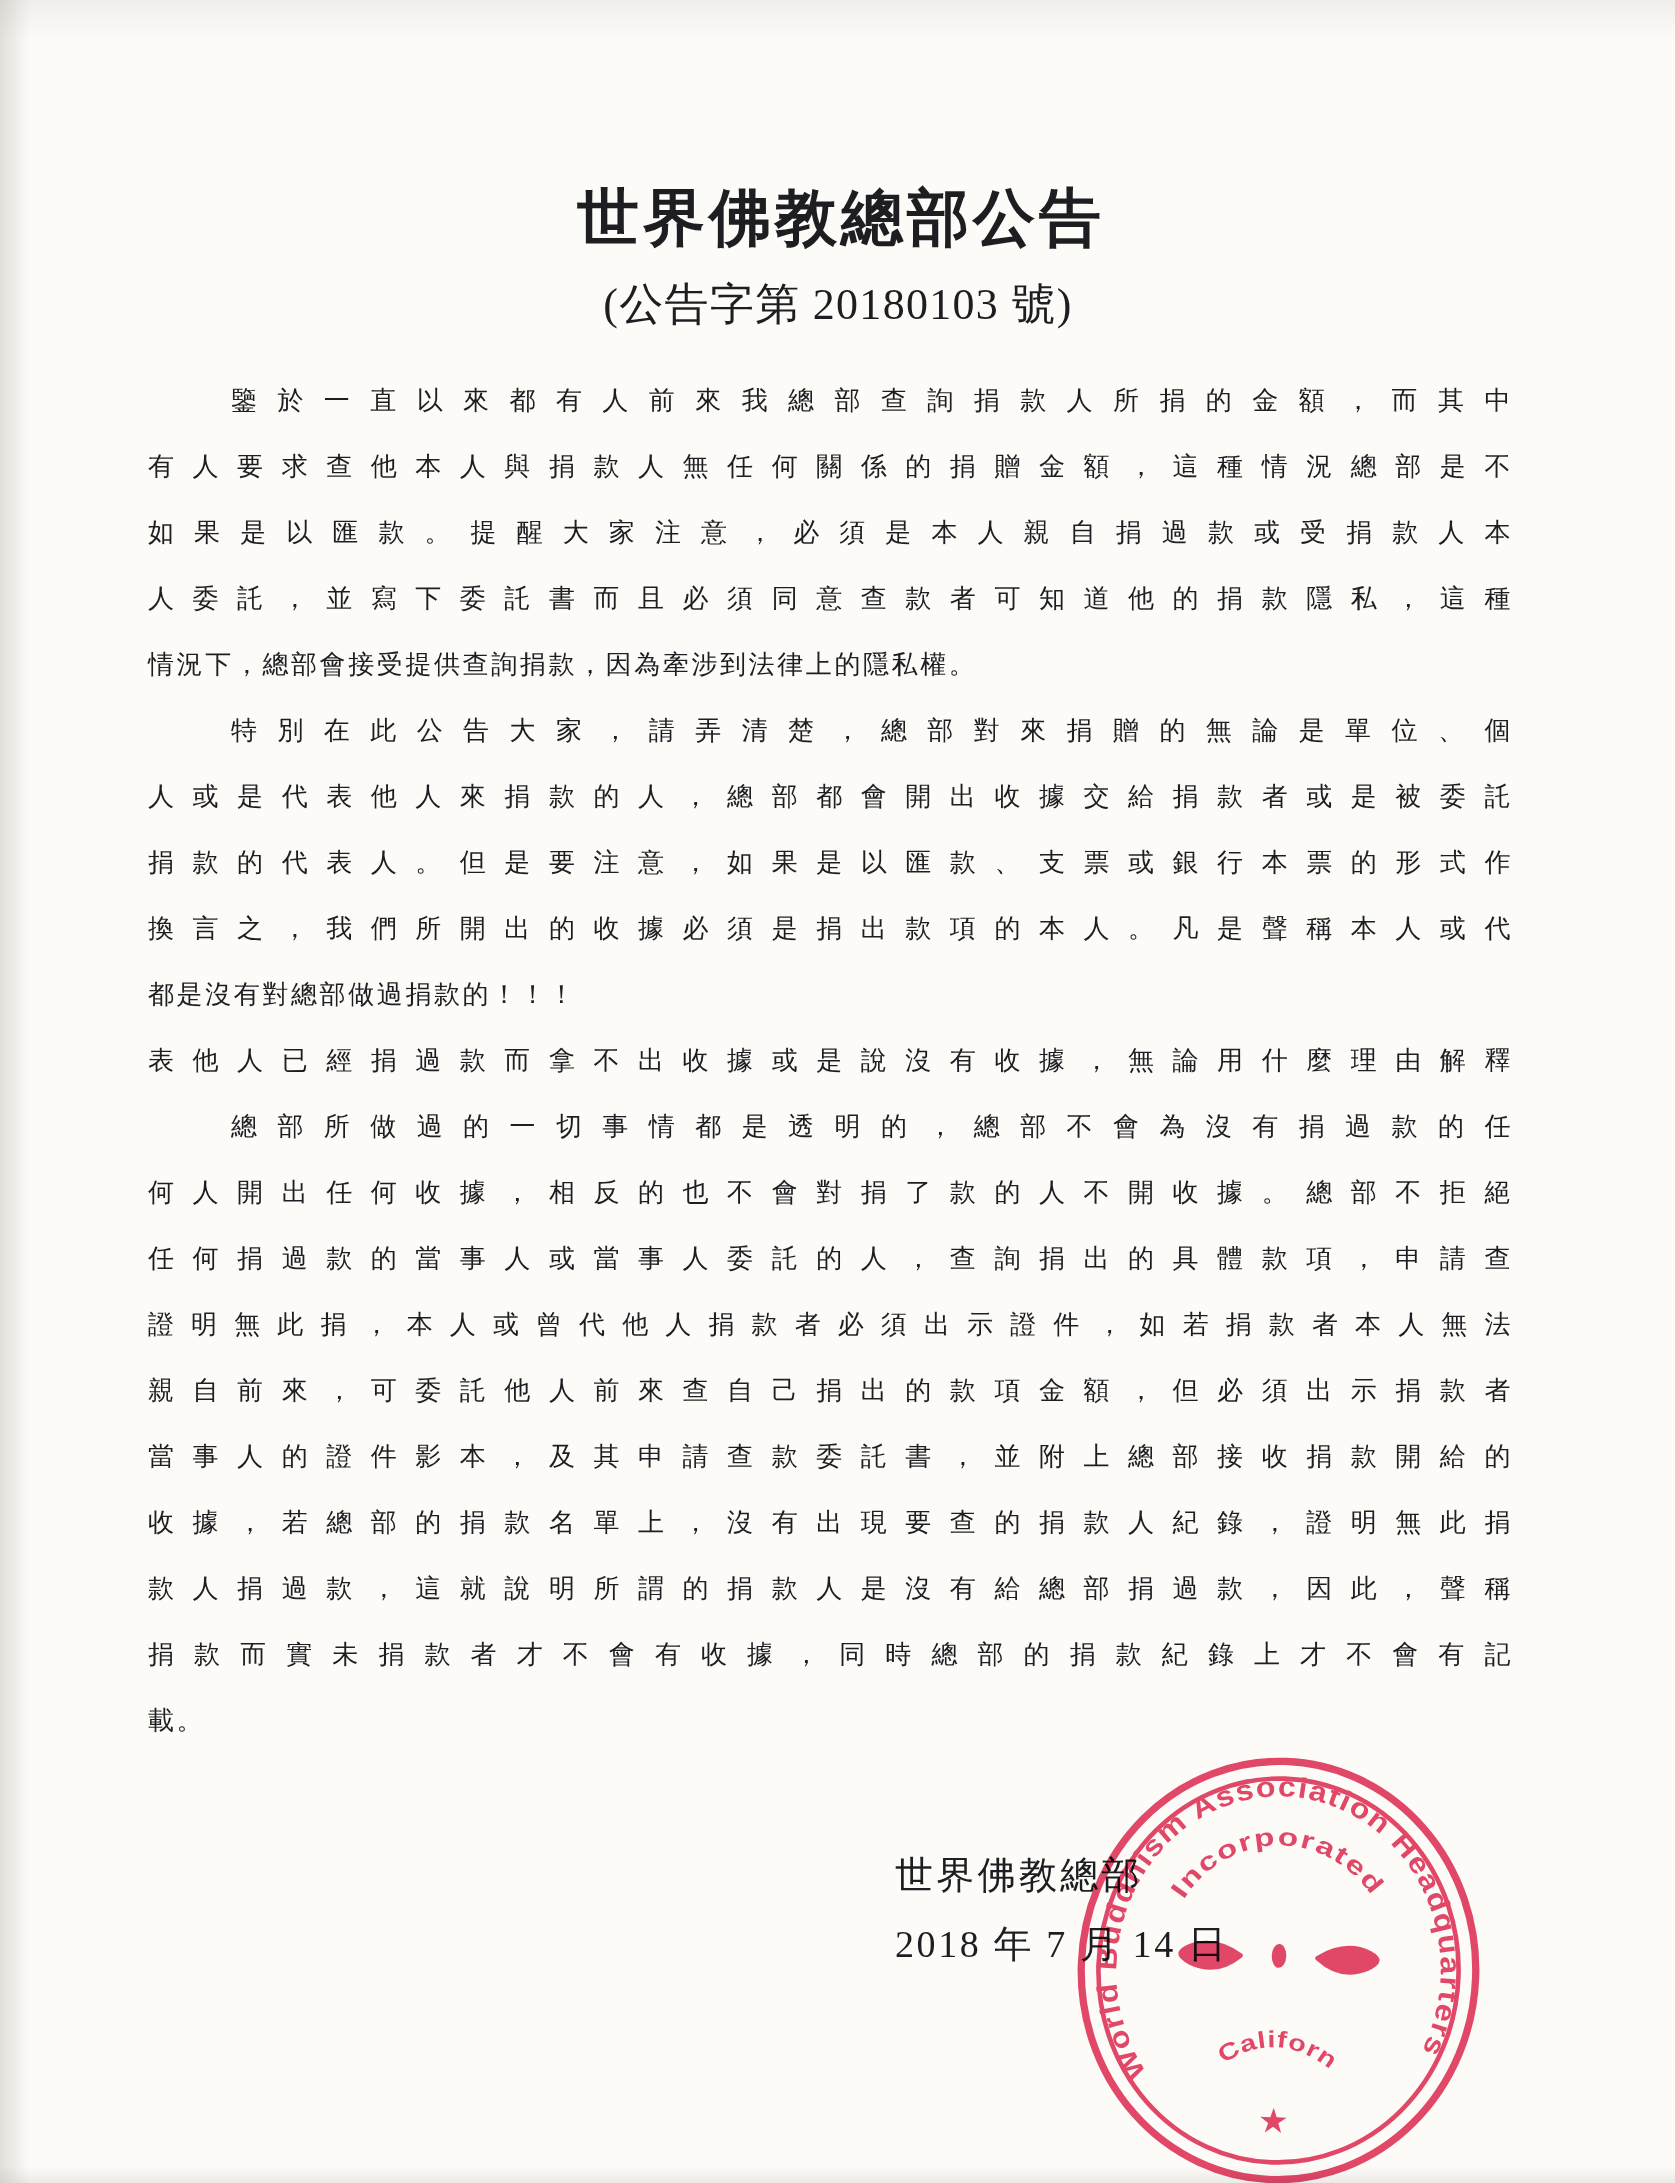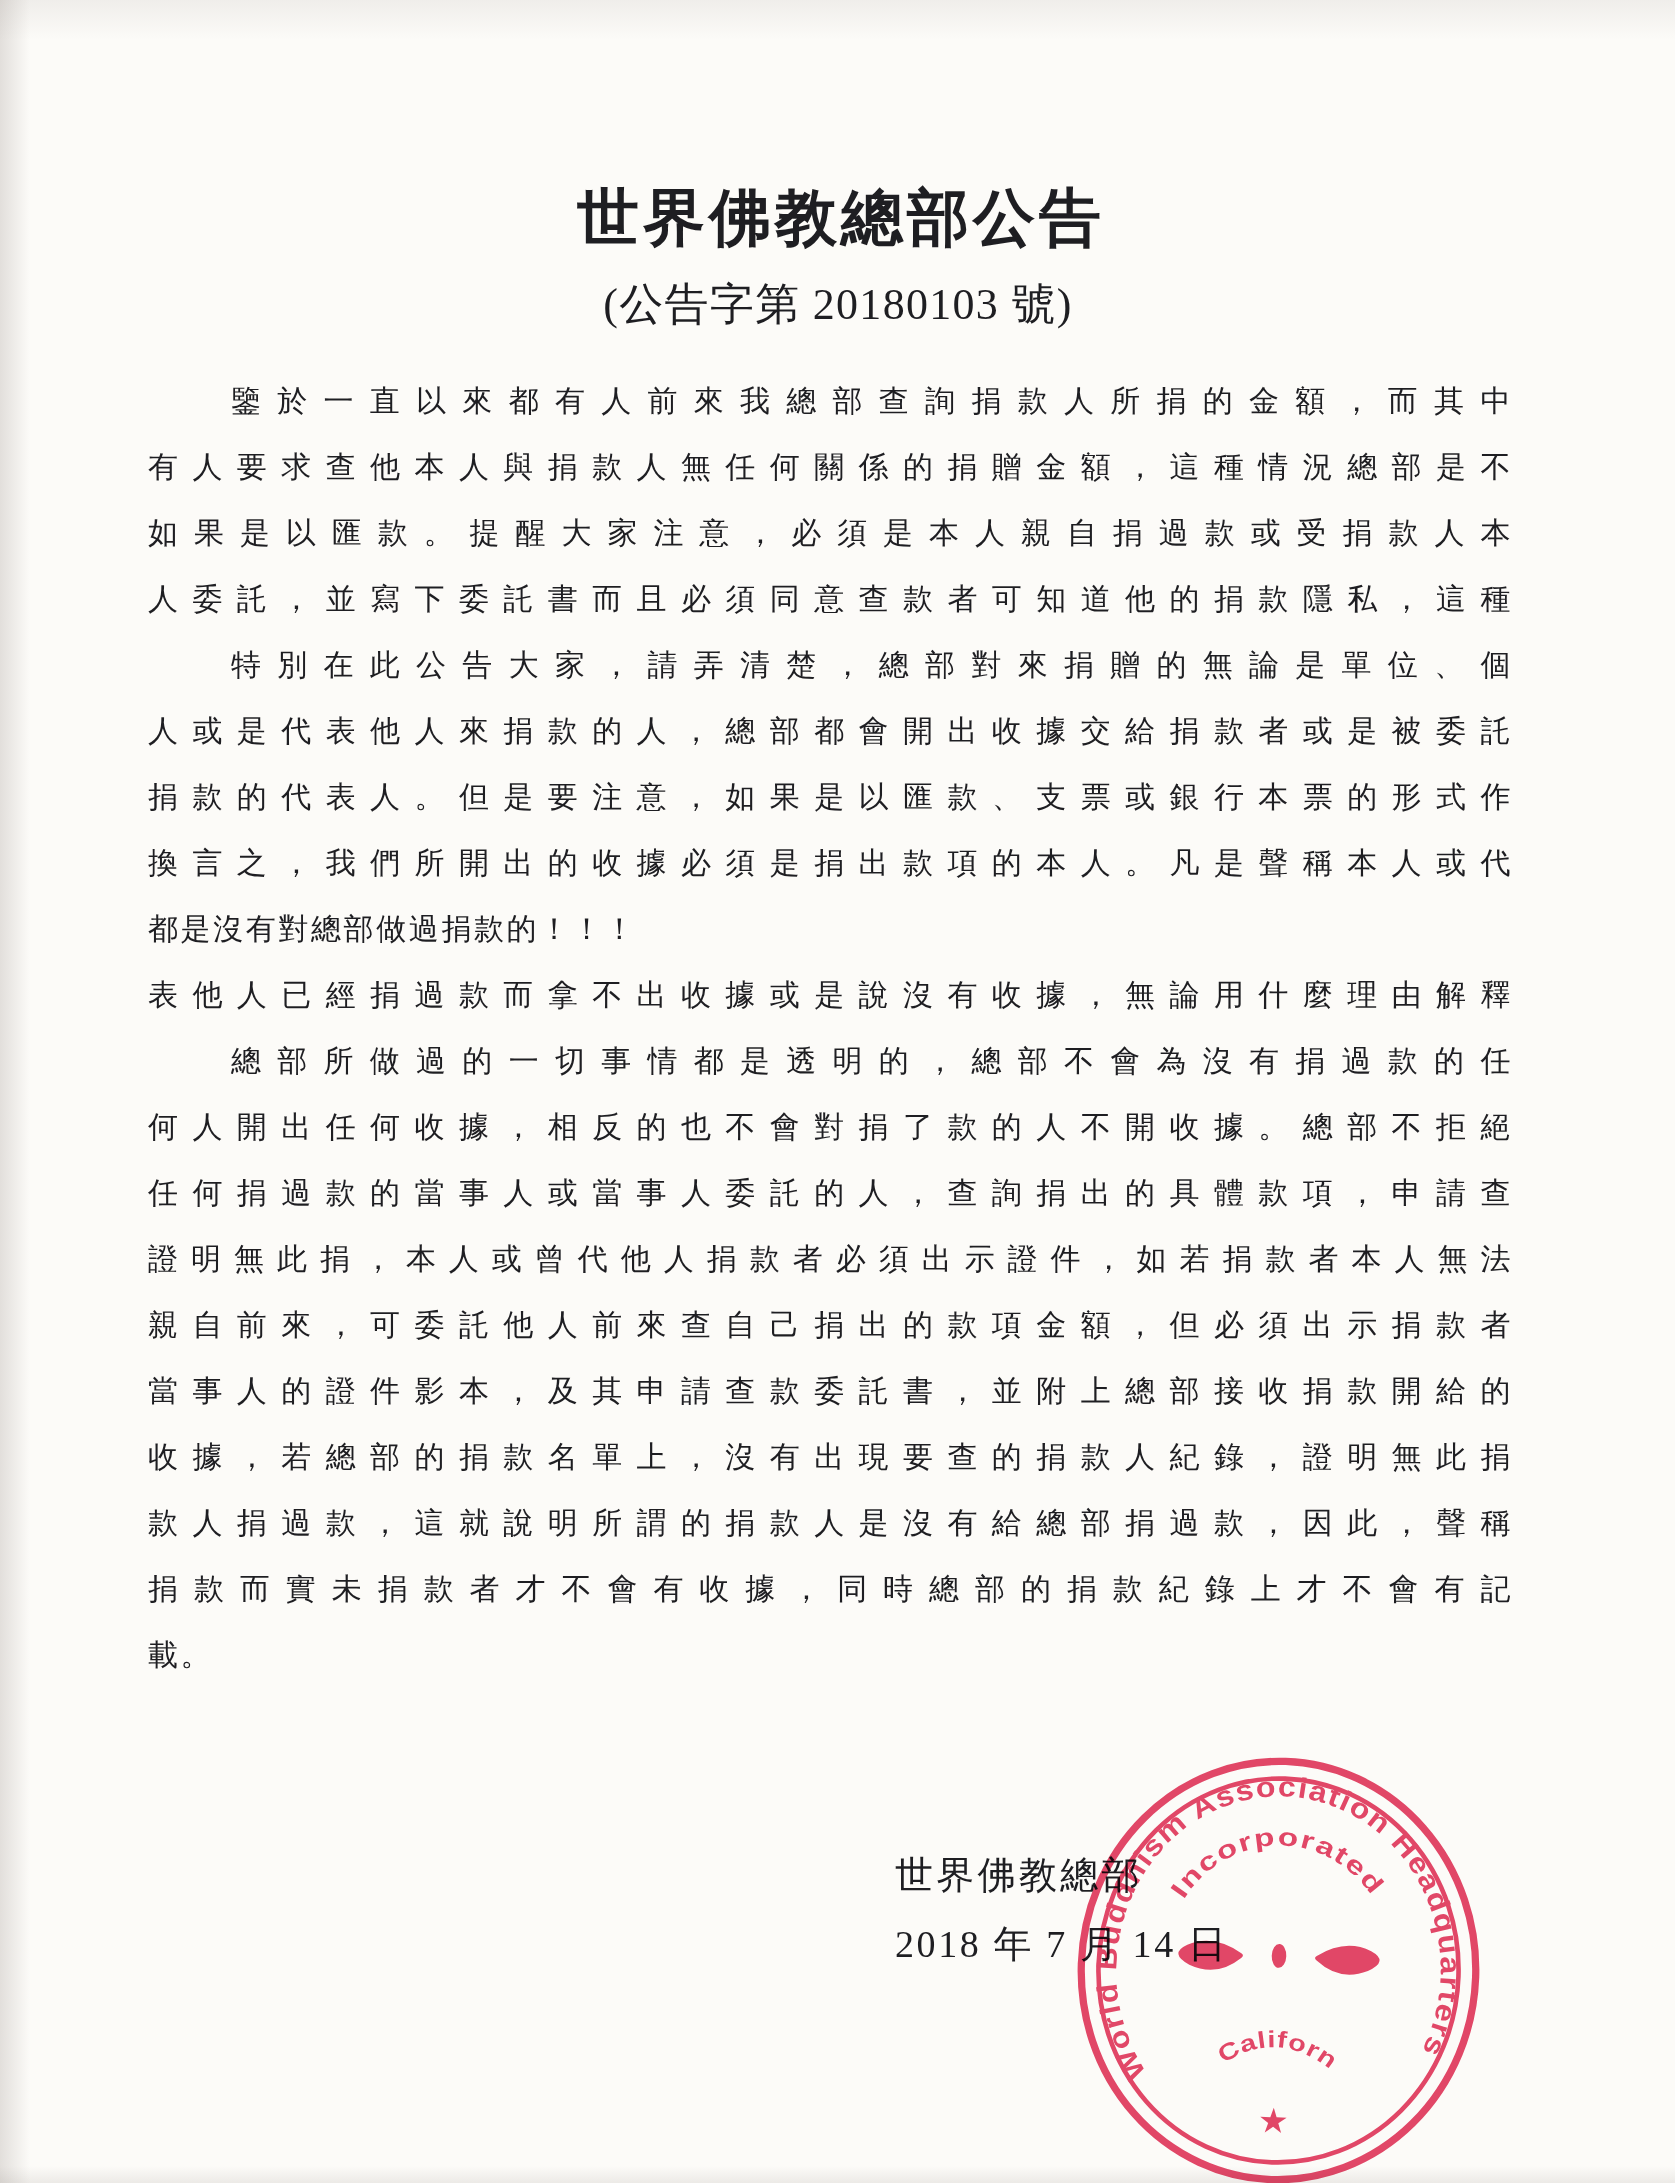--- a/index.html
+++ b/index.html
@@ -26,21 +26,21 @@
   }
   .subtitle{
     position:absolute;top:275px;left:0;width:100%;
     text-align:center;font-size:44px;font-weight:500;
     letter-spacing:1.3px;white-space:nowrap;
   }
   .body-text{
     position:absolute;left:148px;top:368px;width:1365px;
   }
   .line{
-    font-size:30px;line-height:66px;height:66px;
+    font-size:26px;line-height:66px;height:66px;
     letter-spacing:2.6px;white-space:nowrap;
   }
   .fill{text-align:justify;text-align-last:justify;white-space:normal;}
   .p-first{text-indent:83px;}
   .p-last{text-align:left;text-align-last:auto;}
 
   .signature{
     position:absolute;left:895px;top:1850px;
     font-size:38px;letter-spacing:3.3px;z-index:2;
   }
@@ -71,20 +71,21 @@
 
   <div class="title">世界佛教總部公告</div>
   <div class="subtitle">(公告字第 20180103 號)</div>
 
   <div class="body-text">
 
     <div class="line fill p-first">鑒於一直以來都有人前來我總部查詢捐款人所捐的金額，而其中</div>
     <div class="line fill">有人要求查他本人與捐款人無任何關係的捐贈金額，這種情況總部是不</div>
     <div class="line fill">如果是以匯款。提醒大家注意，必須是本人親自捐過款或受捐款人本</div>
     <div class="line fill">人委託，並寫下委託書而且必須同意查款者可知道他的捐款隱私，這種</div>
+    <div class="line p-last">情況下，總部會接受提供查詢捐款，因為牽涉到法律上的隱私權。</div>
 
     <div class="line fill p-first">特別在此公告大家，請弄清楚，總部對來捐贈的無論是單位、個</div>
     <div class="line fill">人或是代表他人來捐款的人，總部都會開出收據交給捐款者或是被委託</div>
     <div class="line fill">捐款的代表人。但是要注意，如果是以匯款、支票或銀行本票的形式作</div>
     <div class="line fill">換言之，我們所開出的收據必須是捐出款項的本人。凡是聲稱本人或代</div>
     <div class="line p-last">都是沒有對總部做過捐款的！！！</div>
     <div class="line fill">表他人已經捐過款而拿不出收據或是說沒有收據，無論用什麼理由解釋</div>
 
     <div class="line fill p-first">總部所做過的一切事情都是透明的，總部不會為沒有捐過款的任</div>
     <div class="line fill">何人開出任何收據，相反的也不會對捐了款的人不開收據。總部不拒絕</div>

